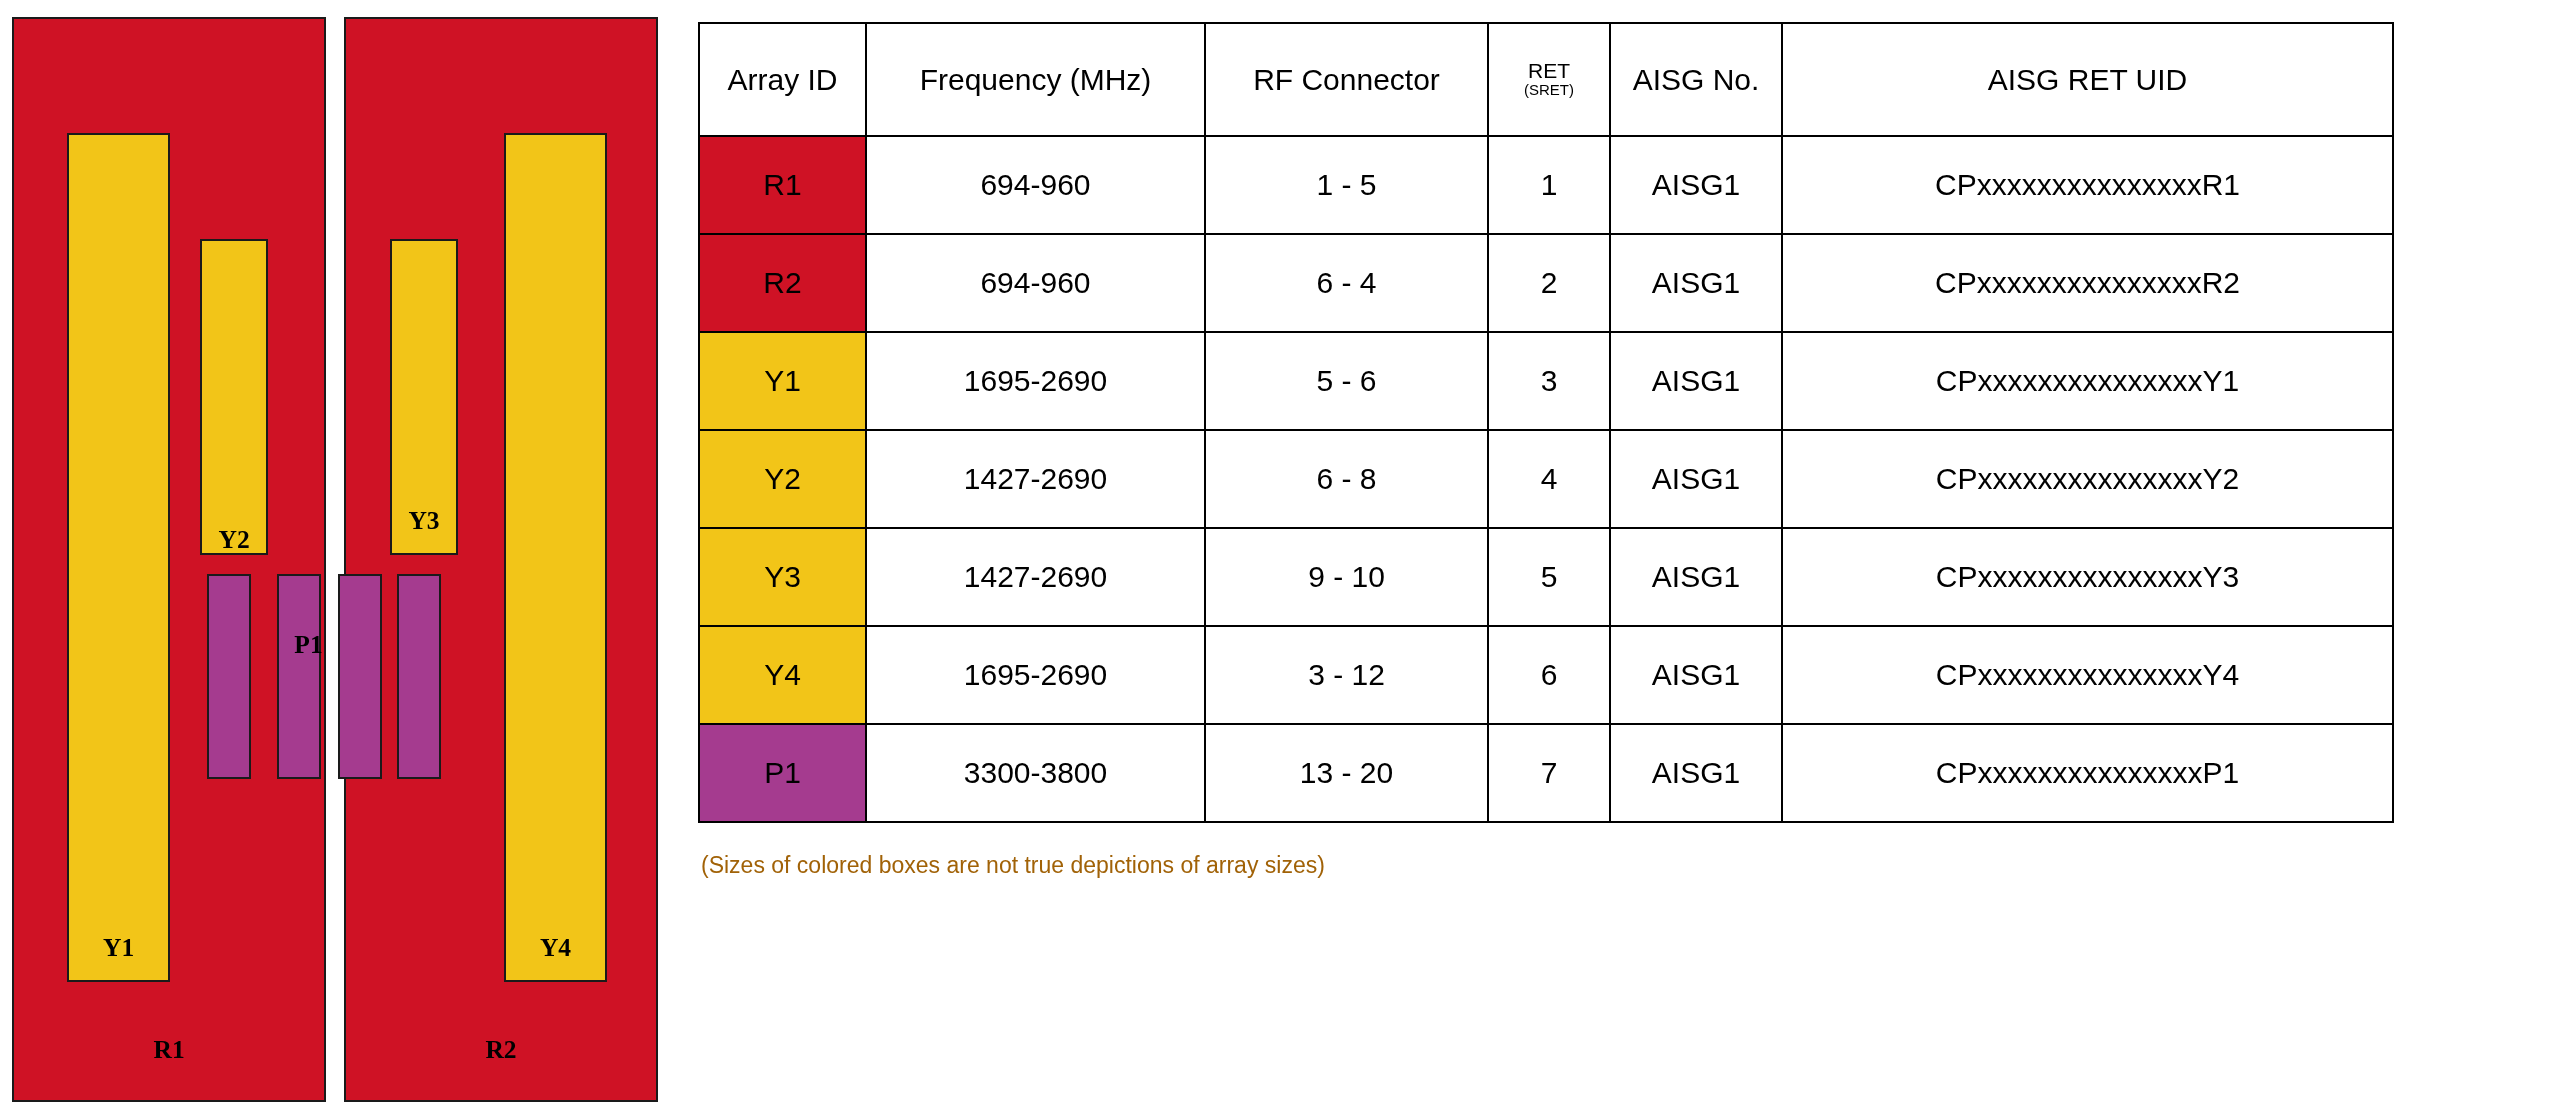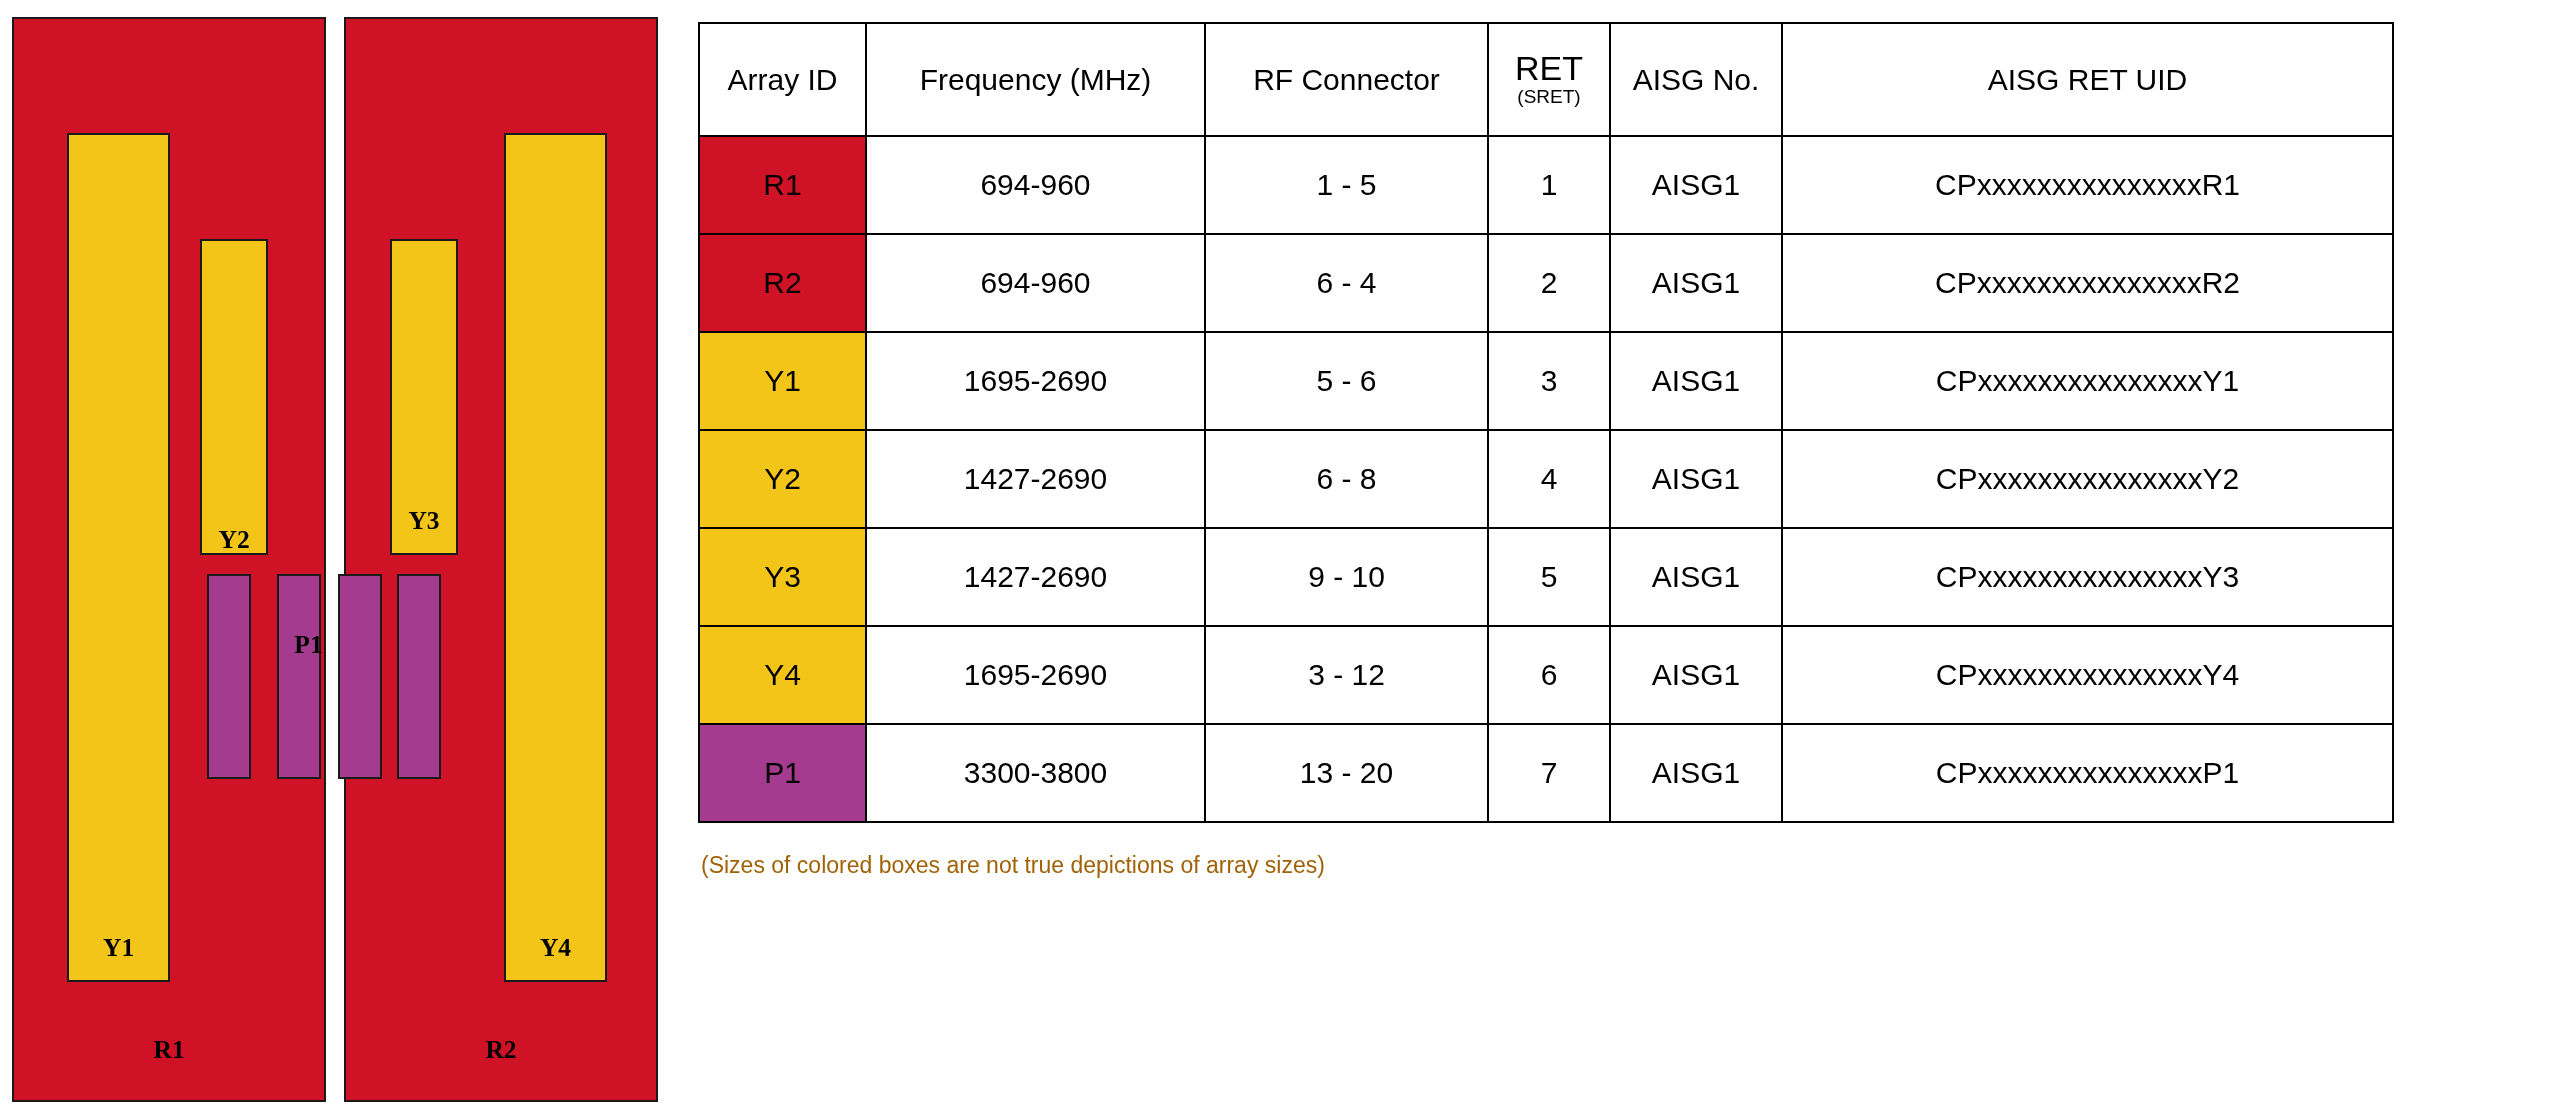--- a/index.html
+++ b/index.html
@@ -117,22 +117,22 @@
     height: 111px;
     font-weight: normal;
   }
   .col-array  { width: 167px; }
   .col-freq   { width: 339px; }
   .col-rf     { width: 283px; }
   .col-ret    { width: 122px; }
   .col-aisg   { width: 172px; }
   .col-uid    { width: 611px; }
 
-  .ret-head-main { display: block; font-size: 34px; line-height: 1.05; }
-  .ret-head-sub  { display: block; font-size: 19px; line-height: 1.1; }
+  .ret-head-main { display: block; font-size: 21px; line-height: 1.05; }
+  .ret-head-sub  { display: block; font-size: 15px; line-height: 1.1; }
 
   td.id-cell { font-weight: normal; }
   td.id-red    { background: #cf1225; }
   td.id-yellow { background: #f2c518; }
   td.id-purple { background: #a53b8f; }
 
   #table-footnote {
     position: absolute;
     left: 701px;
     top: 852px;

